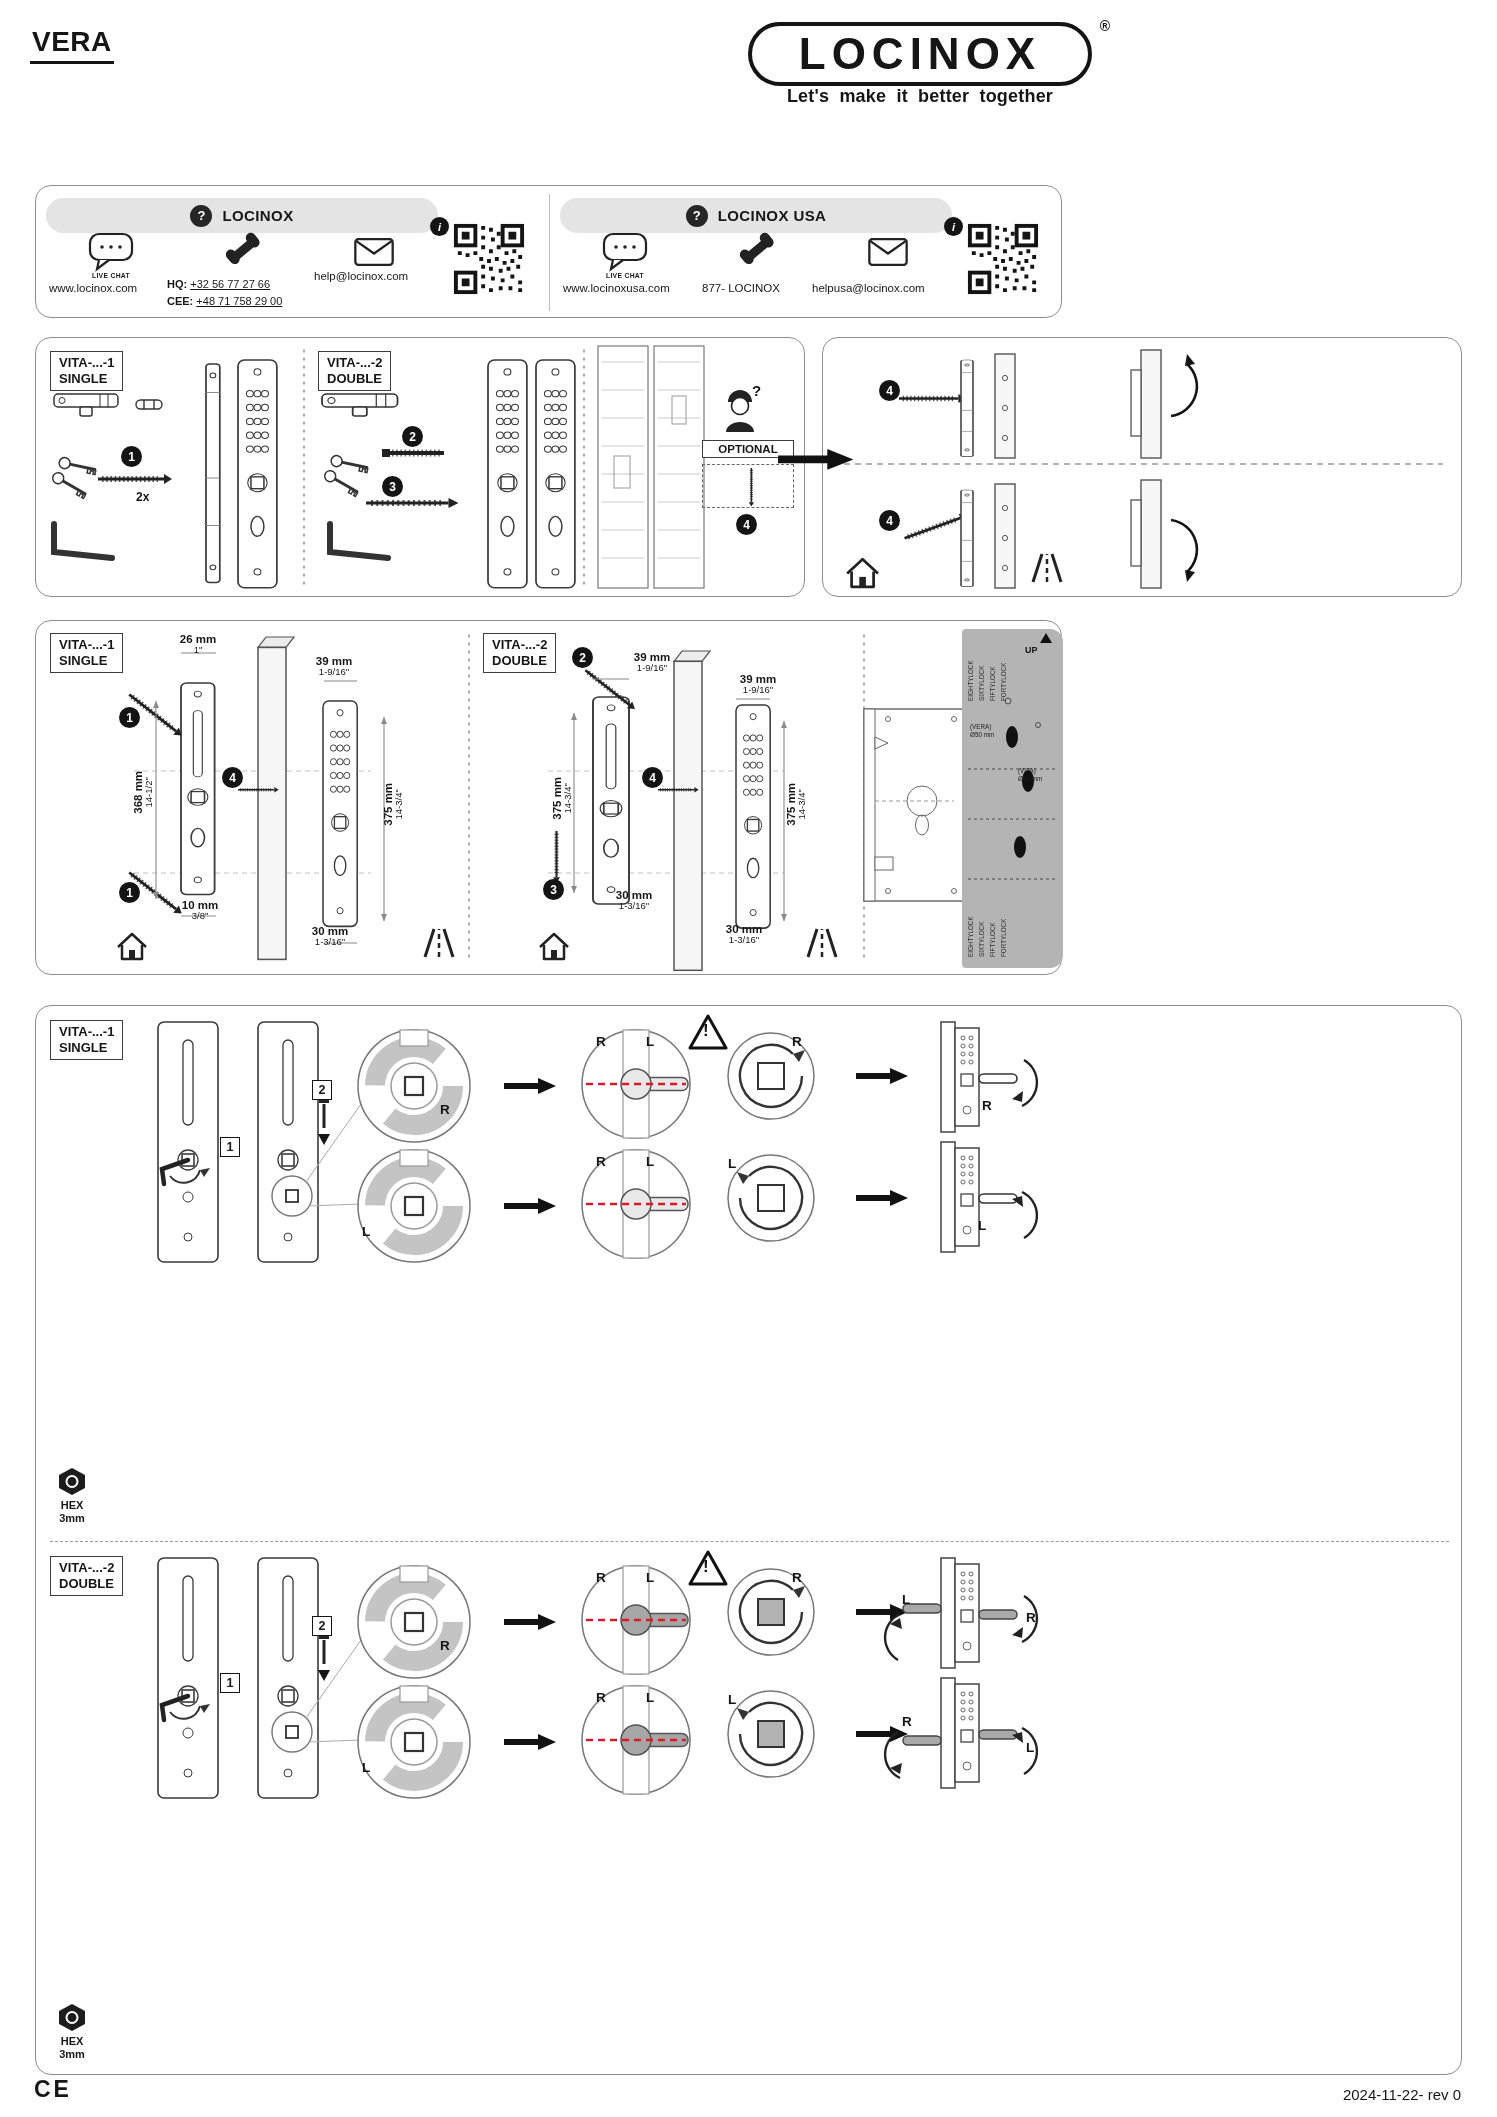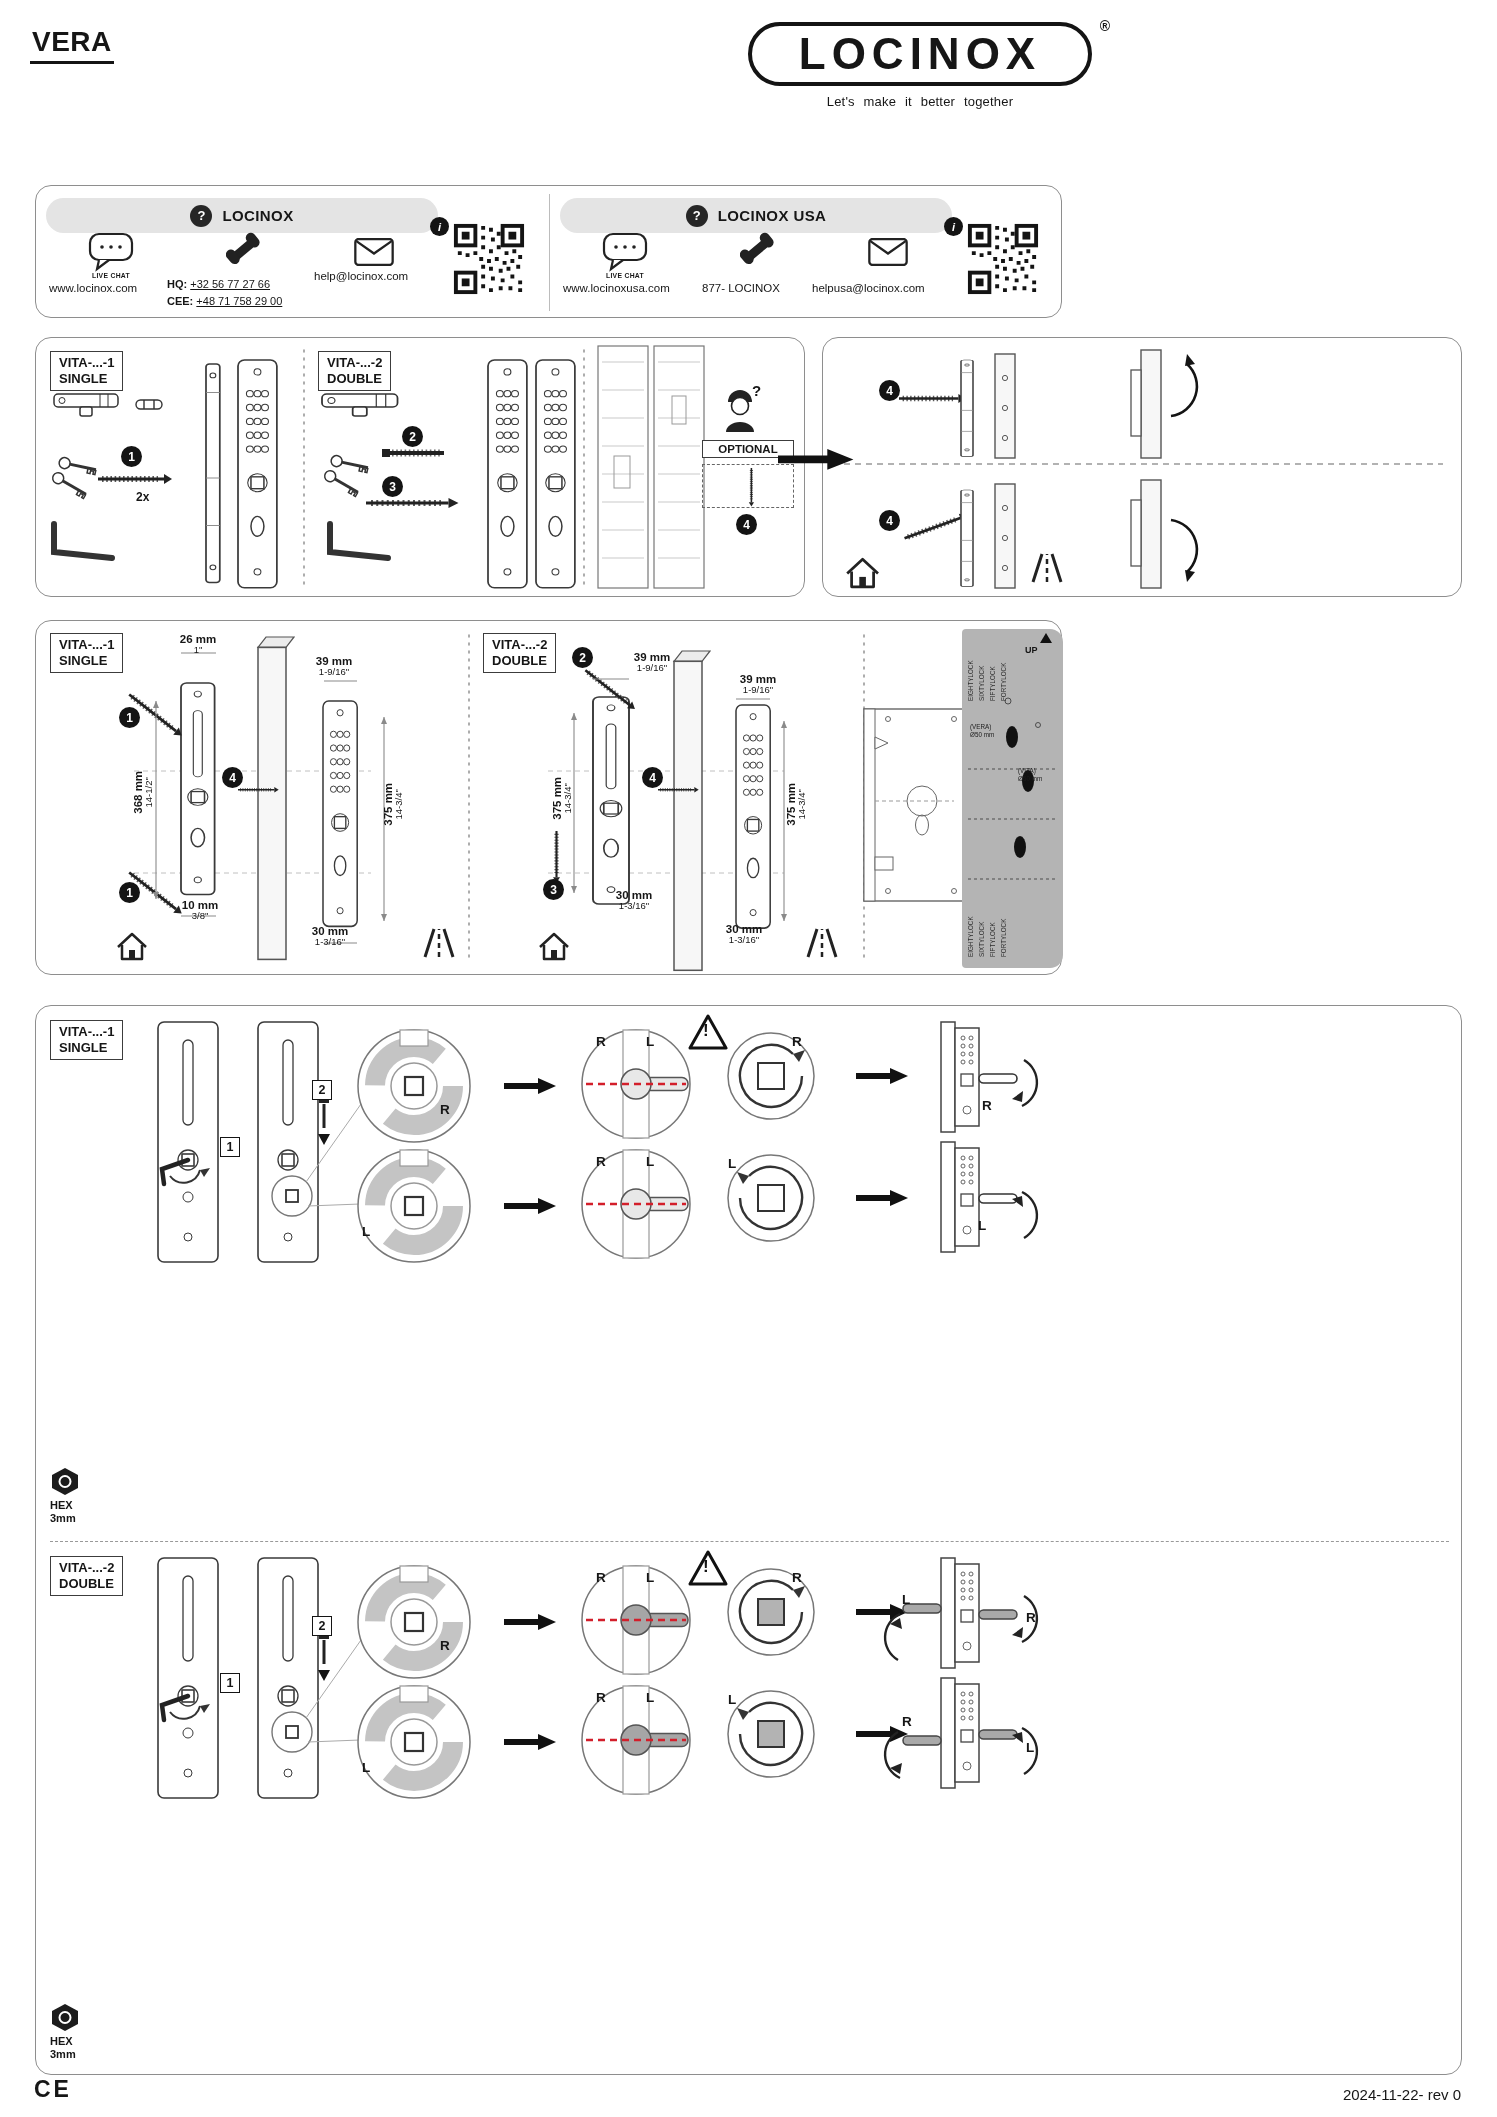--- a/index.html
+++ b/index.html
@@ -20,28 +20,28 @@
 .rl{position:absolute;font-size:13.5px;font-weight:800;z-index:3}
 .wq{position:absolute;font-size:15px;font-weight:800;z-index:3}
 .qbadge{width:22px;height:22px;border-radius:50%;background:#262626;color:#fff;font-size:13px;font-weight:700;display:flex;align-items:center;justify-content:center}
 .ibadge{position:absolute;width:19px;height:19px;border-radius:50%;background:#141414;color:#fff;font-size:11px;font-weight:700;font-style:italic;display:flex;align-items:center;justify-content:center;z-index:3}
 .chead{position:absolute;left:10px;top:12px;width:392px;height:35px;background:#e4e4e4;border-radius:18px;display:flex;align-items:center;justify-content:center;gap:10px}
 .chead .t{font-size:15px;font-weight:800;letter-spacing:.4px}
 .ctext{position:absolute;font-size:11.5px;white-space:nowrap;z-index:3}
 .lc{position:absolute;font-size:6.8px;font-weight:800;letter-spacing:.3px;text-align:center;width:60px;z-index:3}
 .optbox{position:absolute;border:1.7px solid #3c3c3c;background:#fff;font-size:11.5px;font-weight:800;text-align:center;padding:2px 0;z-index:3}
 .dashbox{position:absolute;border:1.7px dashed #666;z-index:2}
-.hexwrap{position:absolute;width:44px;text-align:left;z-index:3}
+.hexwrap{position:absolute;width:44px;text-align:center;z-index:3}
 .hexlab{font-size:11px;font-weight:800;line-height:1.15}
 .hdash{position:absolute;border-top:1.8px dashed #999;z-index:2}
 .title{position:absolute;left:30px;top:26px;font-size:28px;font-weight:800;letter-spacing:.5px;border-bottom:3.5px solid #141414;padding:0 2px 3px}
 .logo{position:absolute;left:748px;top:22px;width:344px}
 .logo .oval{border:4.5px solid #141414;border-radius:999px;height:64px;display:flex;align-items:center;justify-content:center;font-size:44px;font-weight:800;letter-spacing:6px}
 .logo .reg{position:absolute;right:-18px;top:-4px;font-size:14px;font-weight:700}
-.logo .tag{margin-top:8px;text-align:center;font-size:13px;font-weight:400;word-spacing:5px;letter-spacing:.2px}
+.logo .tag{text-align:center;font-size:18px;font-weight:700;word-spacing:5px;letter-spacing:.2px}
 .tmod{position:absolute;writing-mode:vertical-rl;transform:rotate(180deg);font-size:6.3px;color:#2c2c2c;height:66px;white-space:nowrap}
 .tsm{position:absolute;font-size:6.3px;line-height:1.25;color:#1c1c1c;z-index:3}
 .tsm span{display:block}
 </style>
 </head>
 <body>
 
 <svg width="0" height="0" style="position:absolute" aria-hidden="true">
 <defs>
   <g id="g-lock-keypad">

